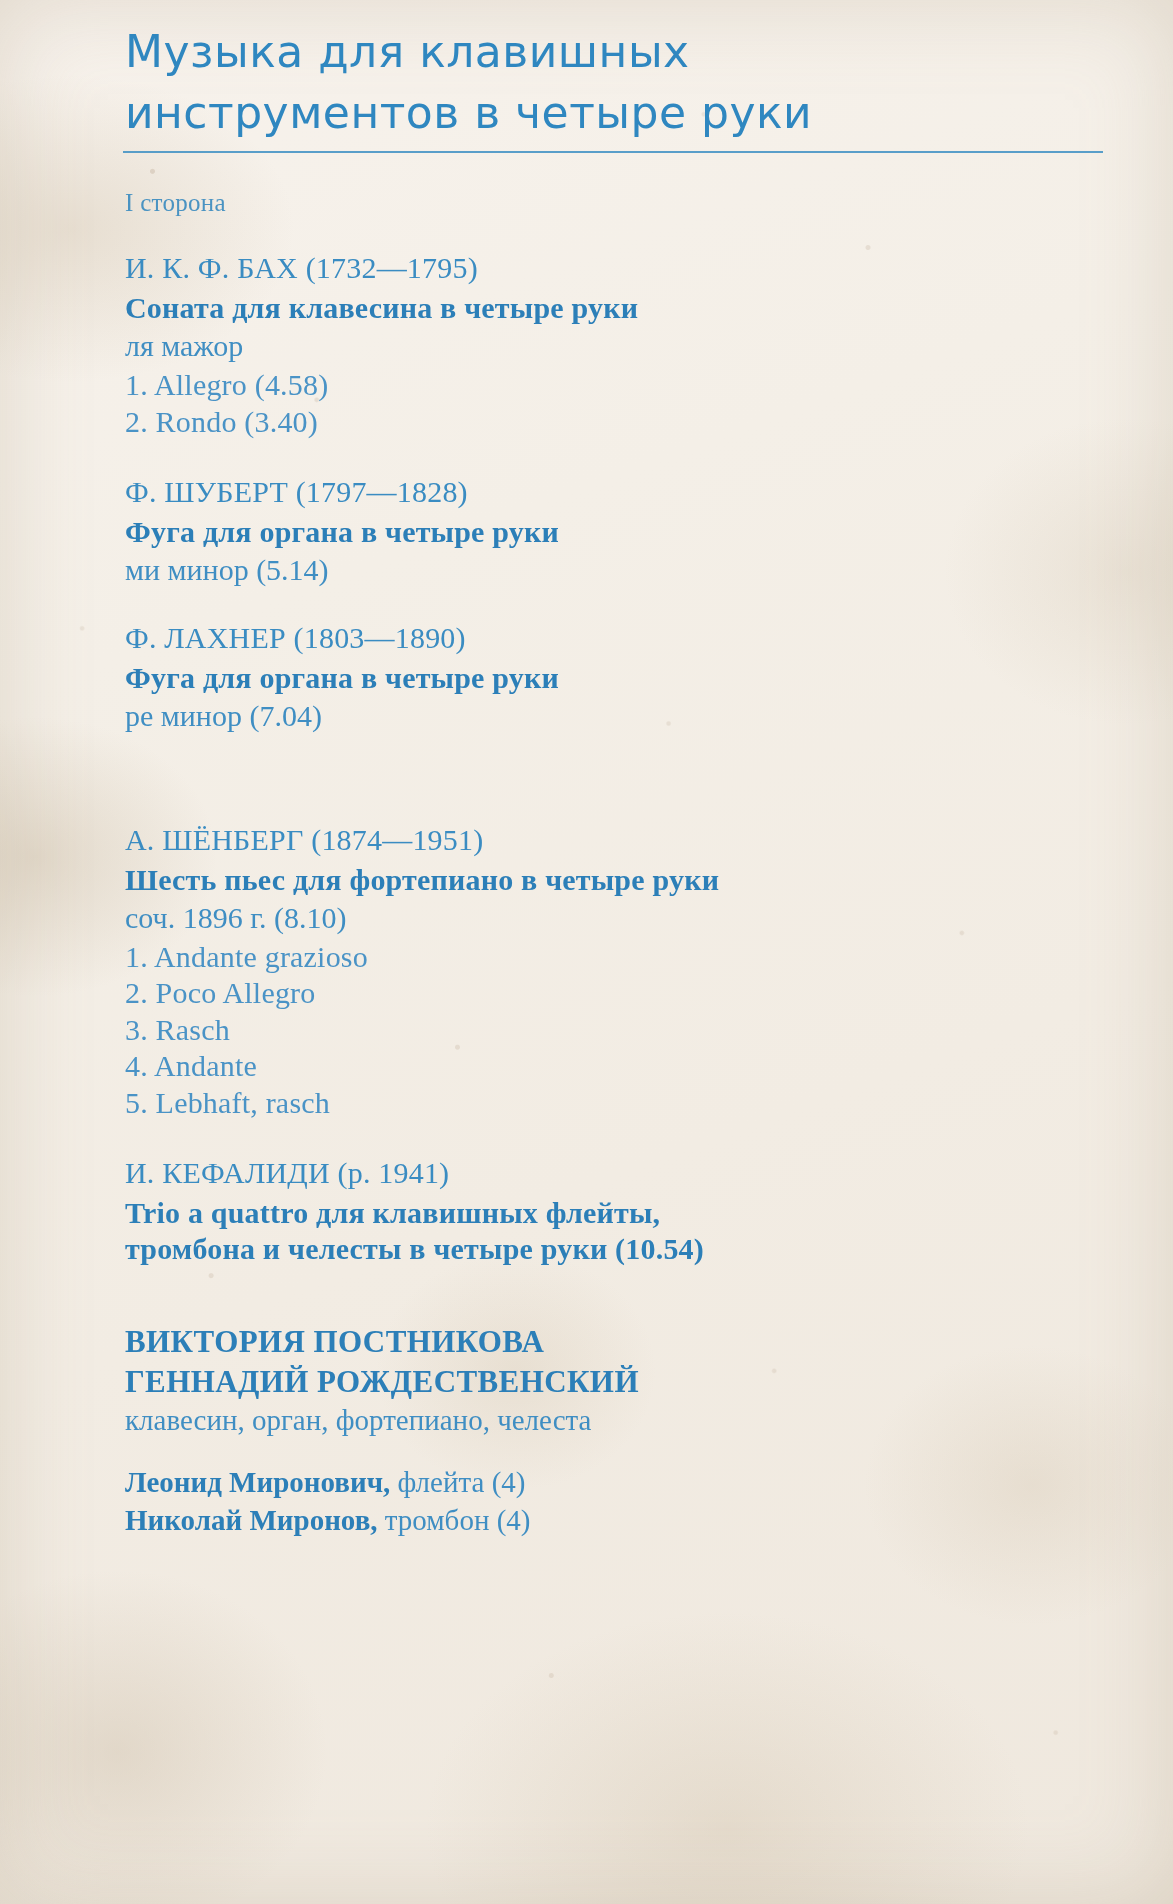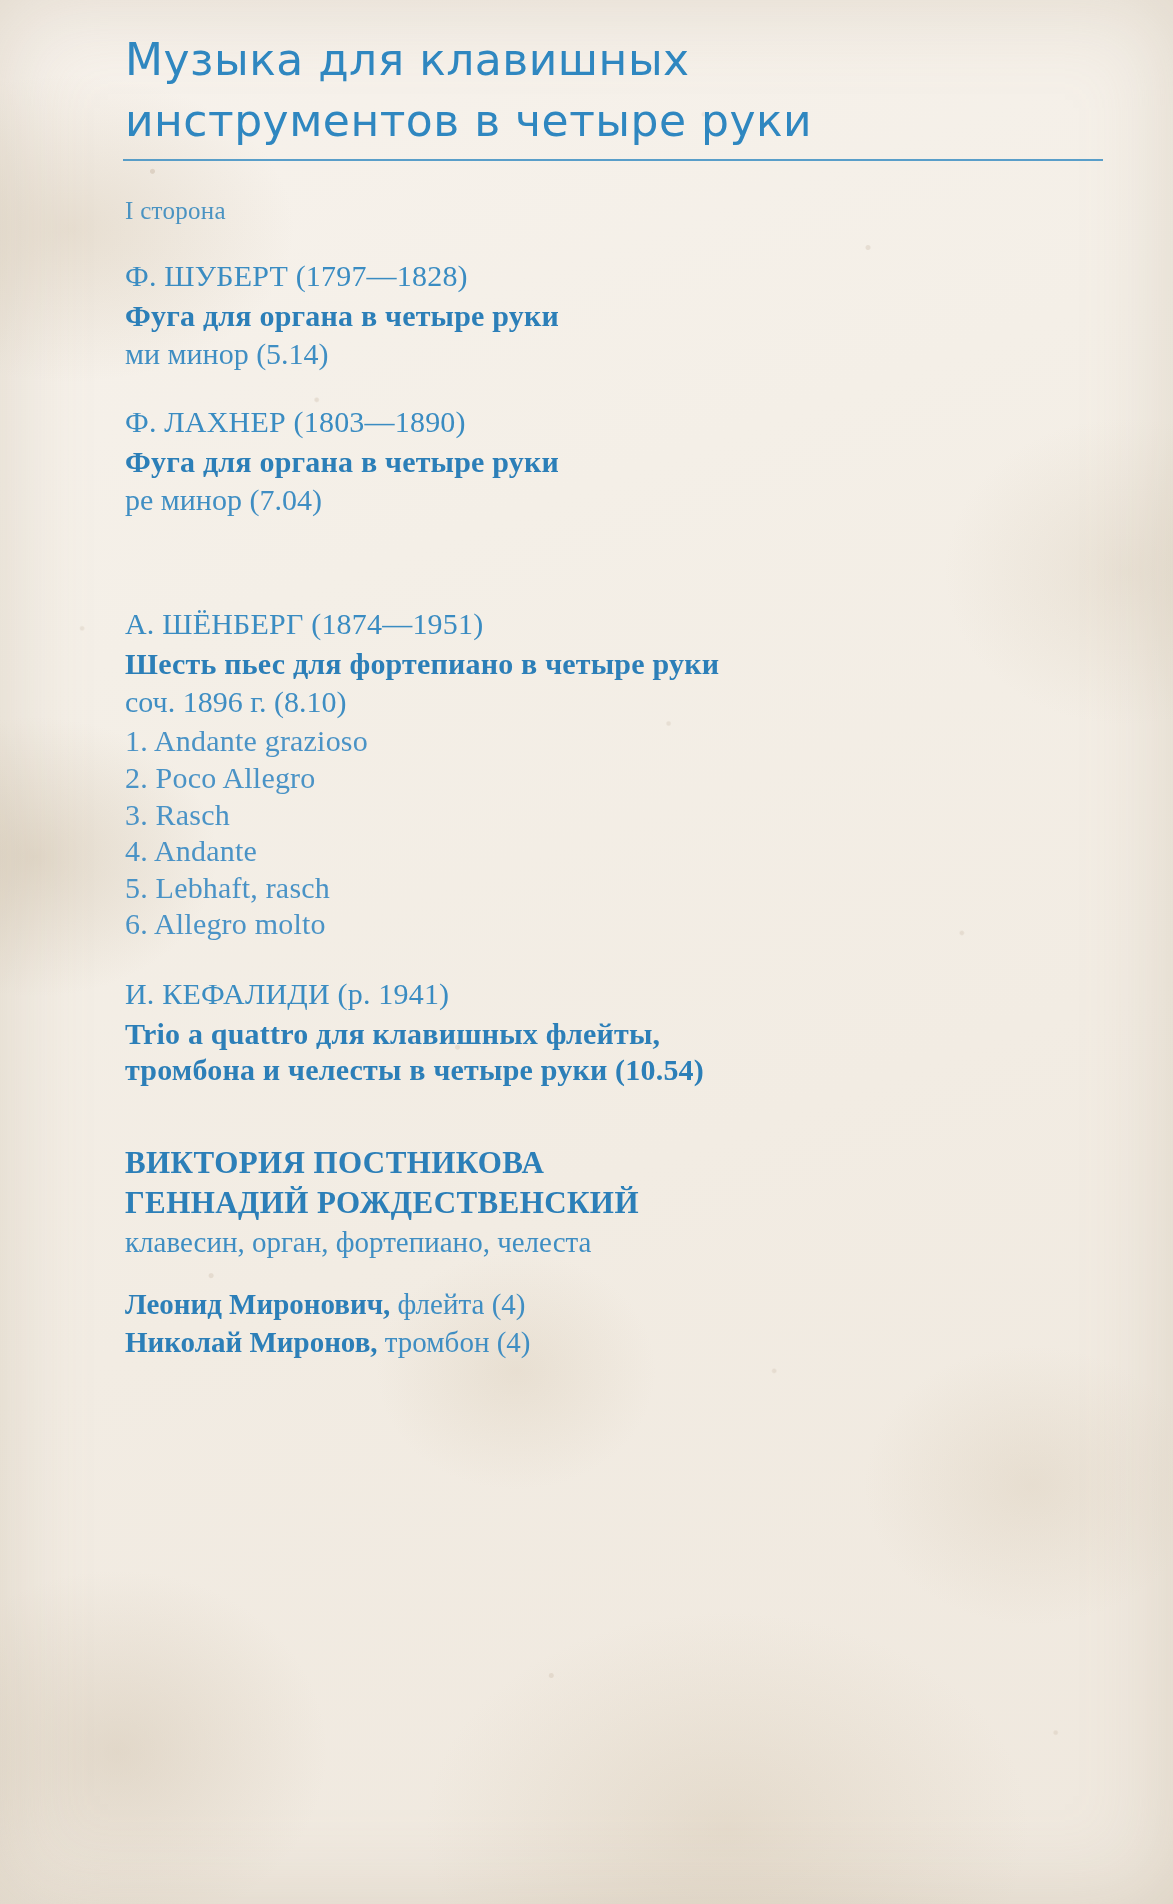--- a/index.html
+++ b/index.html
@@ -50,21 +50,21 @@
   }
   .edge-shade {
     position: absolute;
     inset: 0;
     pointer-events: none;
     box-shadow: inset 0 0 90px rgba(170,150,122,0.28);
   }
 
   .content {
     position: relative;
-    padding: 16px 70px 0 125px;
+    padding: 8px 70px 0 125px;
     color: #3b8ec4;
   }
 
   .title {
     padding-top: 14px;
     font-family: "DejaVu Sans", sans-serif;
     font-size: 44px;
     line-height: 1.38;
     color: #2f87c0;
     letter-spacing: 0.5px;
@@ -165,20 +165,29 @@
   <div class="content">
 
     <div class="title">
       <div>Музыка для клавишных</div>
       <div>инструментов в четыре руки</div>
     </div>
     <div class="title-rule"></div>
 
     <div class="side-label">I сторона</div>
 
+    <div class="block">
+      <div class="composer">И. К. Ф. БАХ (1732—1795)</div>
+      <div class="work">Соната для клавесина в четыре руки</div>
+      <div class="subinfo">ля мажор</div>
+      <div class="tracks">
+        <div class="track">1. Allegro  (4.58)</div>
+        <div class="track">2. Rondo  (3.40)</div>
+      </div>
+    </div>
 
     <div class="block">
       <div class="composer">Ф. ШУБЕРТ (1797—1828)</div>
       <div class="work">Фуга для органа в четыре руки</div>
       <div class="subinfo">ми минор (5.14)</div>
     </div>
 
     <div class="block">
       <div class="composer">Ф. ЛАХНЕР (1803—1890)</div>
       <div class="work">Фуга для органа в четыре руки</div>
@@ -191,21 +200,20 @@
     <div class="block">
       <div class="composer">А. ШЁНБЕРГ (1874—1951)</div>
       <div class="work">Шесть пьес для фортепиано в четыре руки</div>
       <div class="subinfo">соч. 1896 г. (8.10)</div>
       <div class="tracks">
         <div class="track">1. Andante  grazioso</div>
         <div class="track">2. Poco  Allegro</div>
         <div class="track">3. Rasch</div>
         <div class="track">4. Andante</div>
         <div class="track">5. Lebhaft,  rasch</div>
-        <div class="track">6. Allegro  molto</div>
       </div>
     </div>
 
     <div class="block">
       <div class="composer">И. КЕФАЛИДИ (р. 1941)</div>
       <div class="work">Trio a quattro для клавишных флейты,</div>
       <div class="work-line2">тромбона  и  челесты в четыре руки (10.54)</div>
     </div>
 
     <div class="performers">

